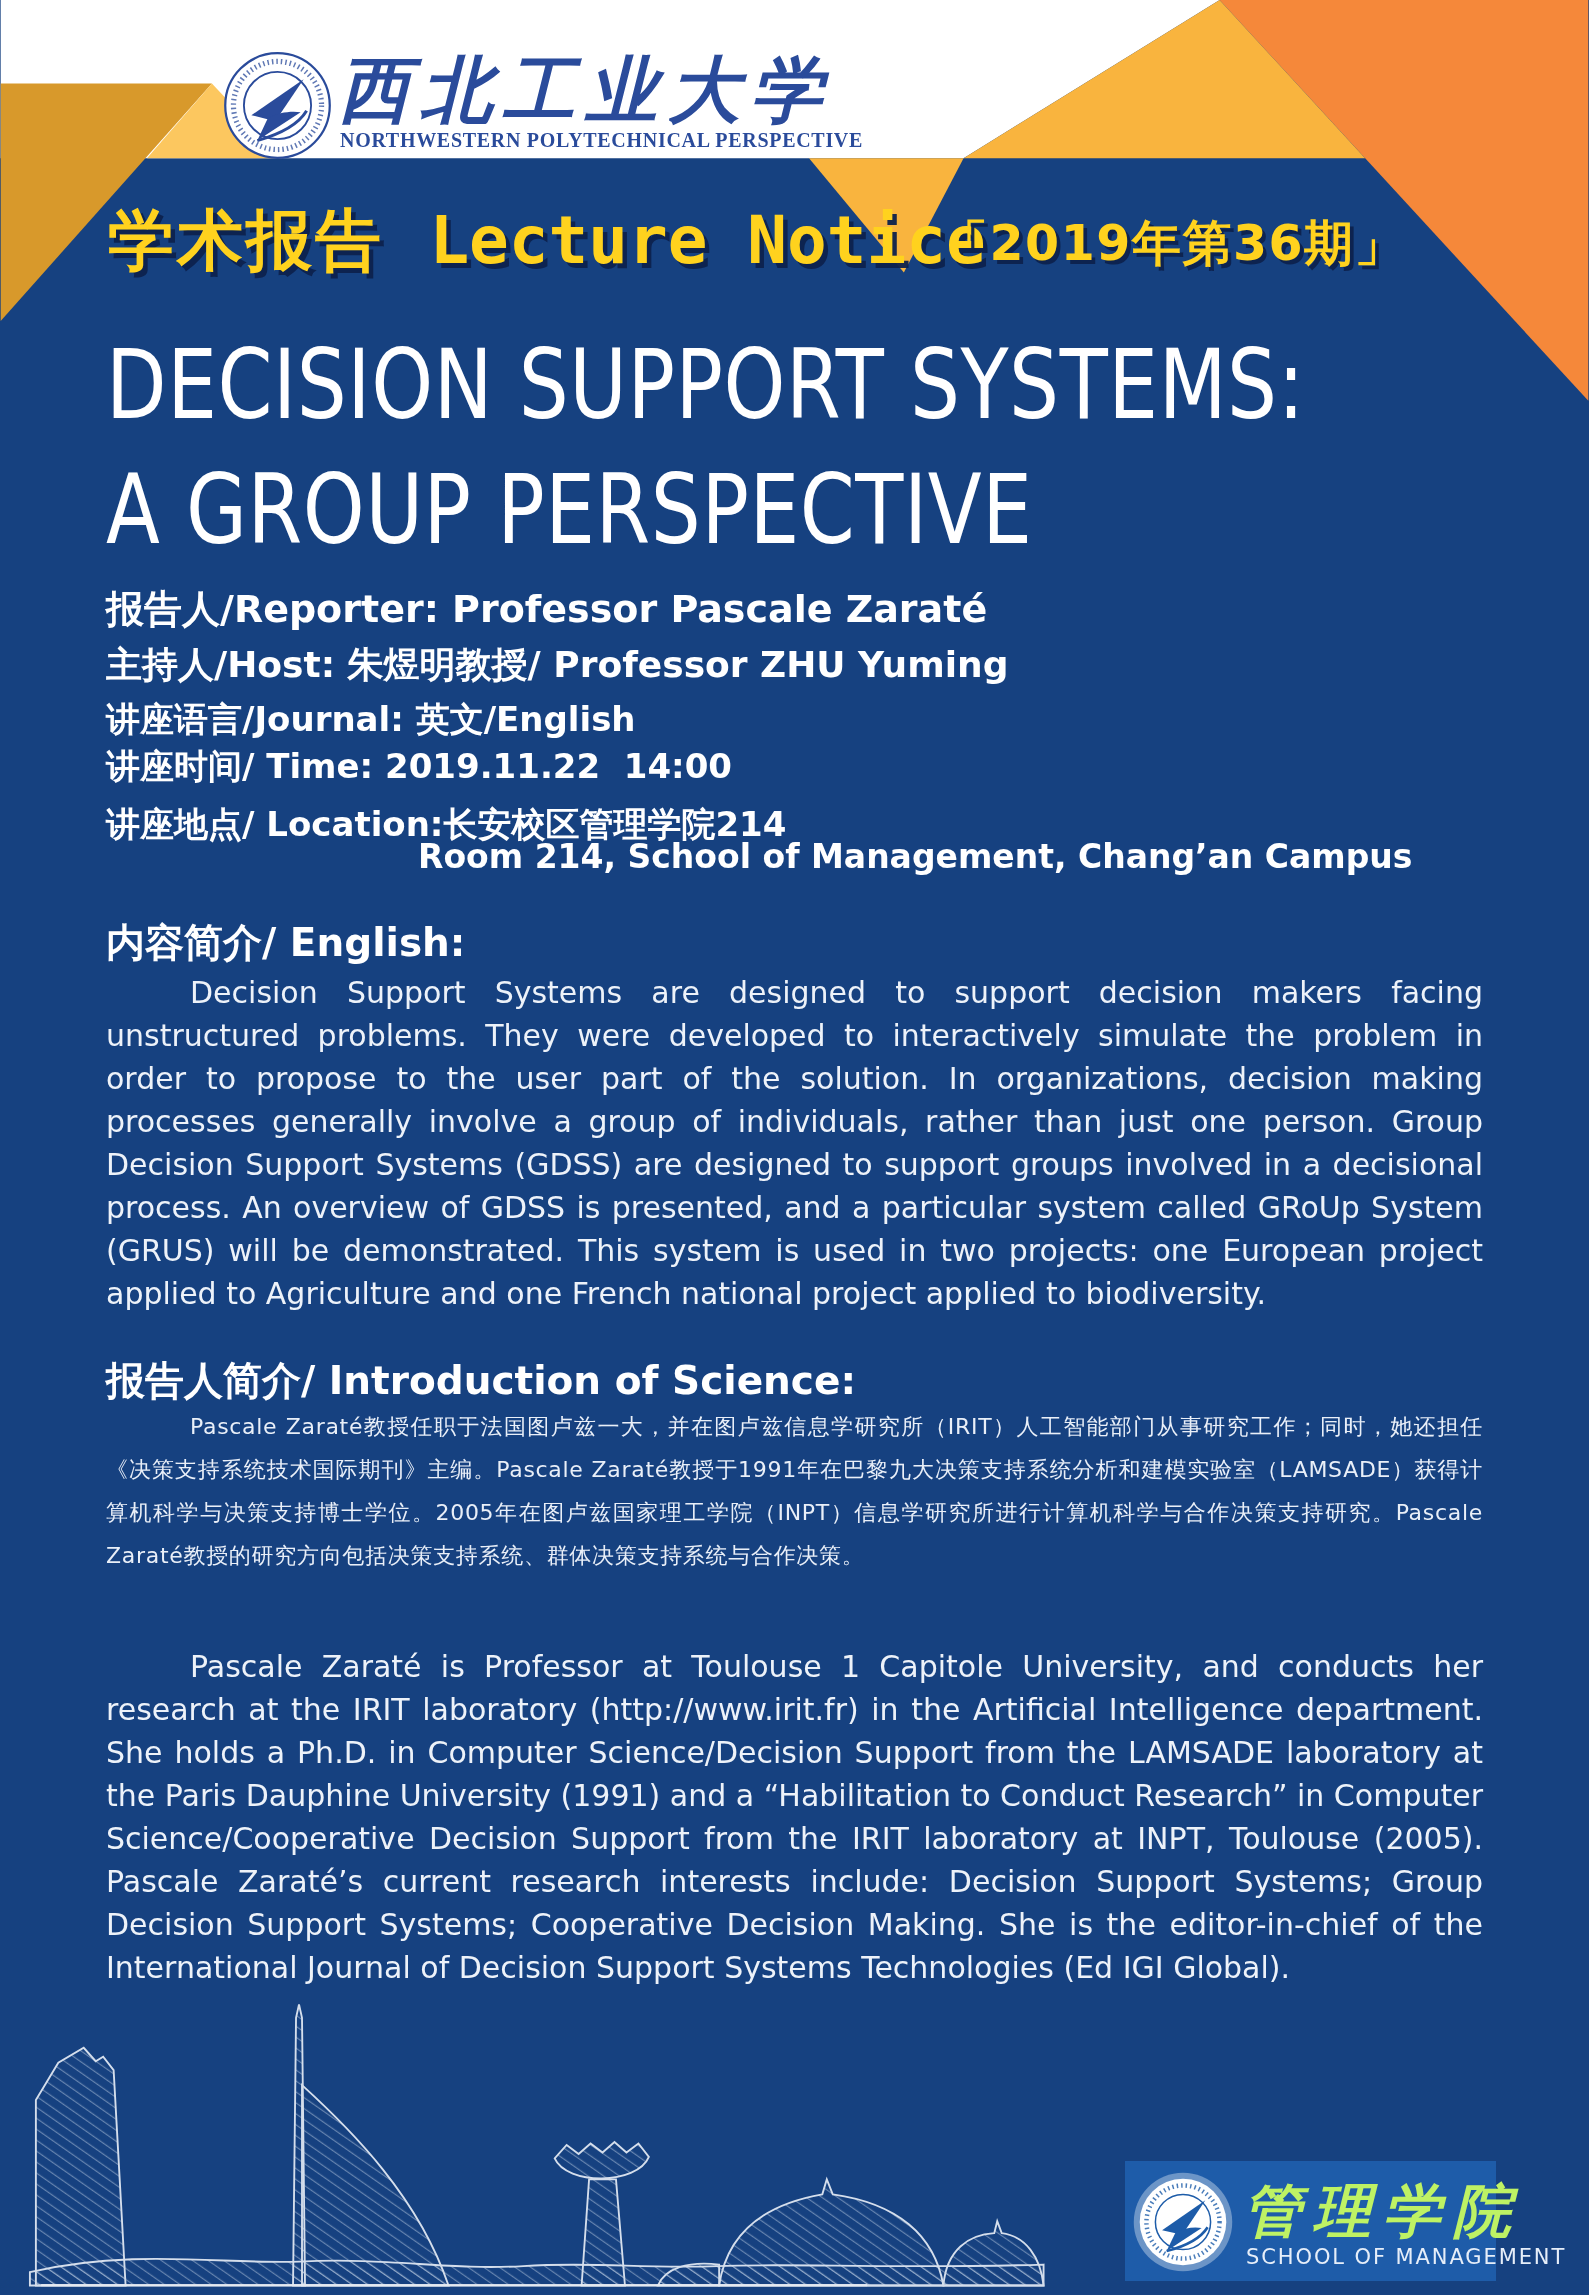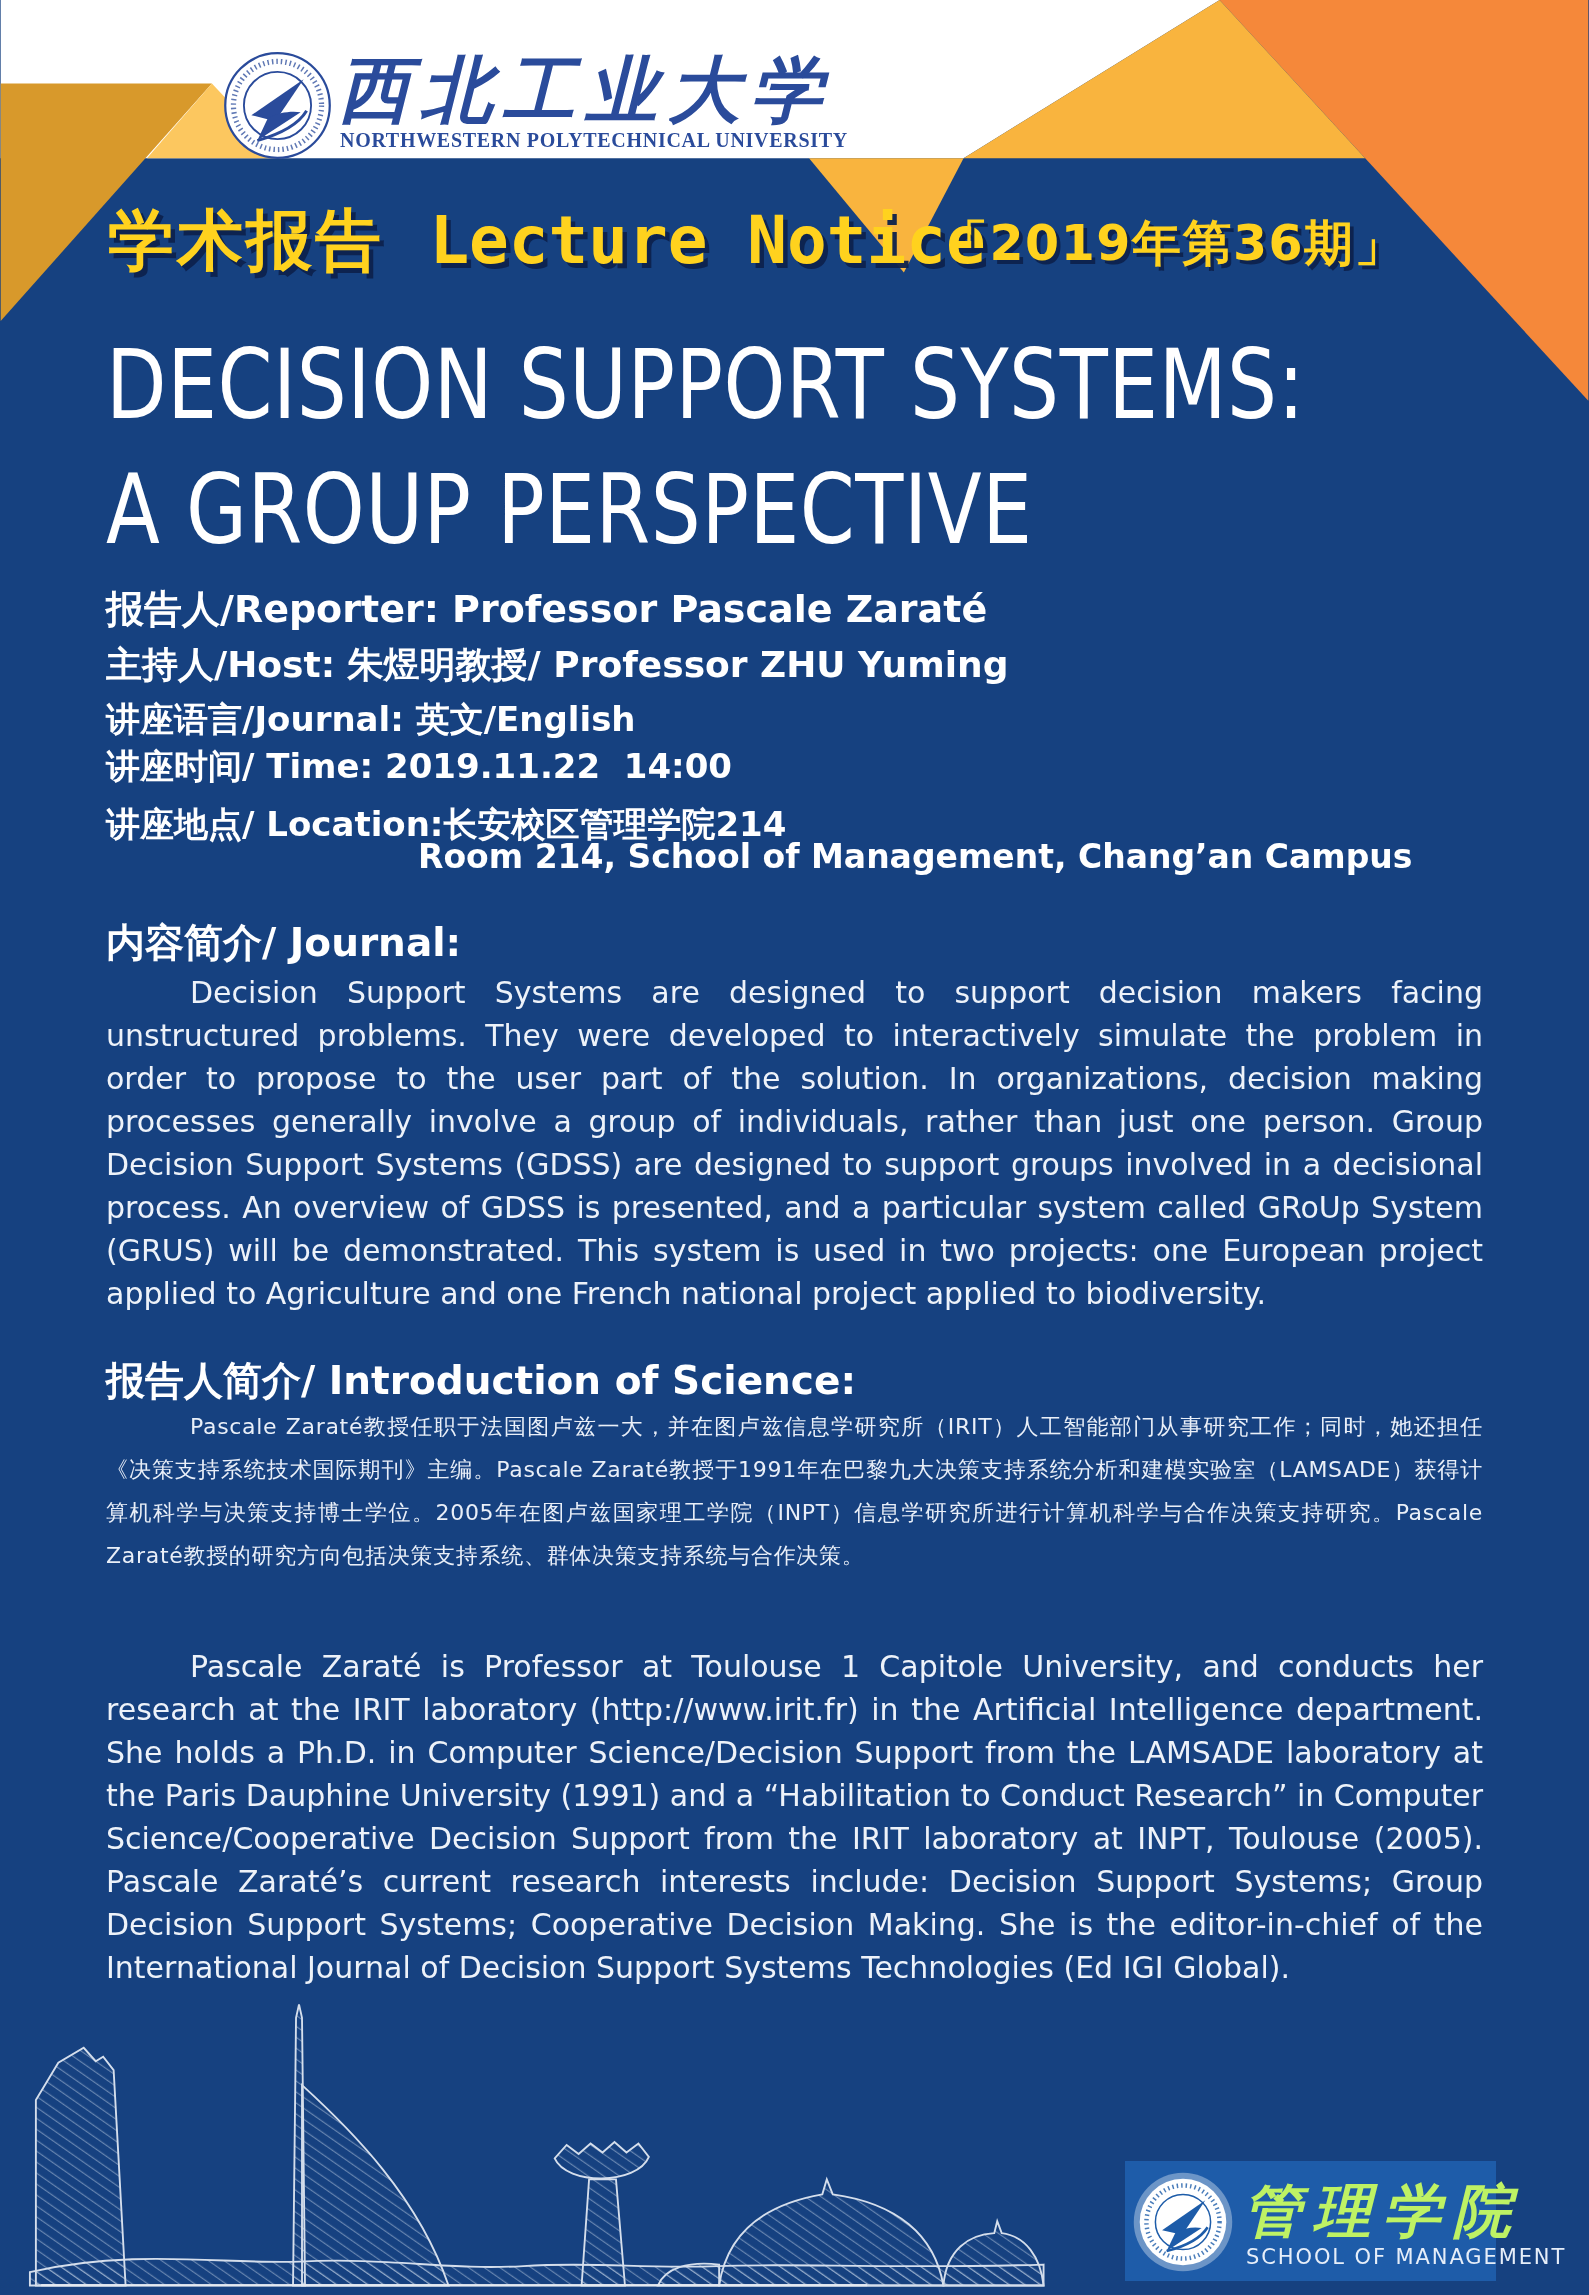--- a/index.html
+++ b/index.html
@@ -64,40 +64,40 @@
   <div class="header">
     <svg class="emblem" width="109" height="109" viewBox="0 0 146 146">
       <circle cx="73" cy="73" r="70" fill="#FFFFFF" stroke="#2A4B9B" stroke-width="3"></circle>
       <circle cx="73" cy="73" r="59" fill="none" stroke="#2A4B9B" stroke-width="7" stroke-dasharray="2 4" opacity="0.75"></circle>
       <circle cx="73" cy="73" r="45" fill="#FFFFFF" stroke="#2A4B9B" stroke-width="2.5"></circle>
       <path d="M38,86 L108,38 L70,94 Z" fill="#2A4B9B"></path>
       <path d="M60,90 C74,82 92,80 104,82 L46,120 Z" fill="#2A4B9B"></path>
       <path d="M46,120 C74,112 100,100 112,80" fill="none" stroke="#2A4B9B" stroke-width="4"></path>
     </svg>
     <div class="u-cn">西北工业大学</div>
-    <div class="u-en">NORTHWESTERN POLYTECHNICAL UNIVERSITY</div>
+    <div class="u-en">NORTHWESTERN POLYTECHNICAL PERSPECTIVE</div>
   </div>
 
   <div class="banner">
     <span>学术报告</span>
     <span class="mono">Lecture Notice</span>
   </div>
   <div class="issue">「2019年第36期」</div>
 
   <div class="title-line t1"><span>DECISION SUPPORT SYSTEMS:</span></div>
   <div class="title-line t2"><span>A GROUP PERSPECTIVE</span></div>
 
   <div class="info-line i-host">主持人/Host: 朱煜明教授/ Professor ZHU Yuming</div>
   <div class="info-line i-reporter">报告人/Reporter: Professor Pascale Zaraté</div>
   <div class="info-line i-lang">讲座语言/Journal: 英文/English</div>
   <div class="info-line i-time">讲座时间/ Time: 2019.11.22  14:00</div>
   <div class="info-line i-loc">讲座地点/ Location:长安校区管理学院214</div>
   <div class="info-line i-locen">Room 214, School of Management, Chang’an Campus</div>
 
-  <div class="sec-head h-abs">内容简介/ Journal:</div>
+  <div class="sec-head h-abs">内容简介/ English:</div>
   <div class="para p-abs">Decision Support Systems are designed to support decision makers facing unstructured problems. They were developed to interactively simulate the problem in order to propose to the user part of the solution. In organizations, decision making processes generally involve a group of individuals, rather than just one person. Group Decision Support Systems (GDSS) are designed to support groups involved in a decisional process. An overview of GDSS is presented, and a particular system called GRoUp System (GRUS) will be demonstrated. This system is used in two projects: one European project applied to Agriculture and one French national project applied to biodiversity.</div>
 
   <div class="sec-head h-intro">报告人简介/ Introduction of Science:</div>
   <div class="para p-cn">Pascale Zaraté教授任职于法国图卢兹一大，并在图卢兹信息学研究所（IRIT）人工智能部门从事研究工作；同时，她还担任《决策支持系统技术国际期刊》主编。Pascale Zaraté教授于1991年在巴黎九大决策支持系统分析和建模实验室（LAMSADE）获得计算机科学与决策支持博士学位。2005年在图卢兹国家理工学院（INPT）信息学研究所进行计算机科学与合作决策支持研究。Pascale Zaraté教授的研究方向包括决策支持系统、群体决策支持系统与合作决策。</div>
   <div class="para p-en">Pascale Zaraté is Professor at Toulouse 1 Capitole University, and conducts her research at the IRIT laboratory (http://www.irit.fr) in the Artificial Intelligence department. She holds a Ph.D. in Computer Science/Decision Support from the LAMSADE laboratory at the Paris Dauphine University (1991) and a “Habilitation to Conduct Research” in Computer Science/Cooperative Decision Support from the IRIT laboratory at INPT, Toulouse (2005). Pascale Zaraté’s current research interests include: Decision Support Systems; Group Decision Support Systems; Cooperative Decision Making. She is the editor-in-chief of the International Journal of Decision Support Systems Technologies (Ed IGI Global).</div>
 
   <svg class="skyline" width="1069" height="323" viewBox="0 0 1430 432">
     <defs>
       <pattern id="hatch" width="12" height="12" patternUnits="userSpaceOnUse" patternTransform="rotate(-55)">
         <line x1="0" y1="0" x2="0" y2="12" stroke="#DDE7F5" stroke-width="3.2" stroke-opacity="0.45"></line>

